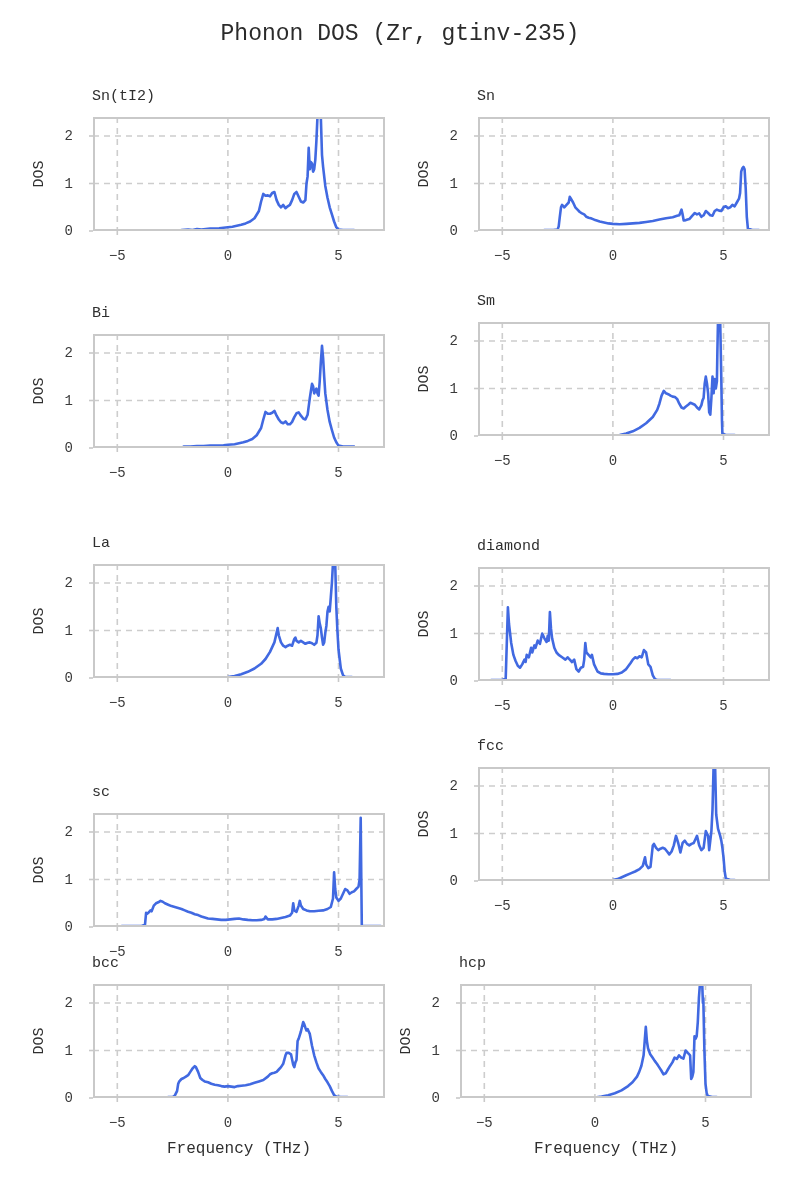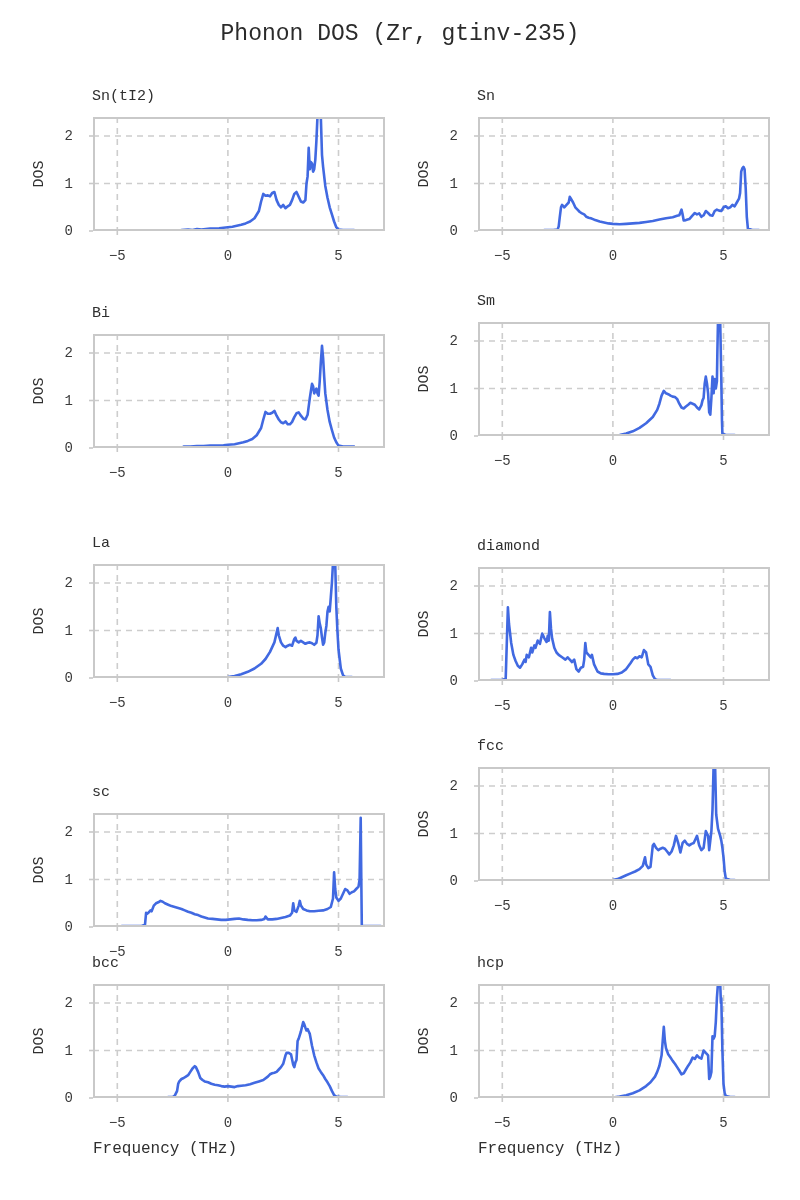--- a/index.html
+++ b/index.html
@@ -14,21 +14,21 @@
   .axes{position:absolute;width:292px;height:114px;}
   .axes svg{position:absolute;left:0;top:0;overflow:visible;display:block;}
   .sp-title{position:absolute;top:-29px;left:-1px;font-size:15px;color:#2f2f2f;white-space:nowrap;text-align:right;}
   .ylab{
     position:absolute;left:-54px;top:50%;
     transform:translate(-50%,-50%) rotate(-90deg);
     font-size:15px;color:#2f2f2f;white-space:nowrap;
   }
   .xtick{position:absolute;top:131px;transform:translateX(-50%);font-size:14px;color:#3a3a3a;}
   .ytick{position:absolute;left:-20px;transform:translate(-100%,-50%);font-size:14px;color:#3a3a3a;}
-  .xlab{position:absolute;top:156px;left:0;width:100%;font-size:16px;color:#2f2f2f;}
+  .xlab{position:absolute;top:156px;left:0;width:100%;text-align:center;font-size:16px;color:#2f2f2f;}
   .grid{stroke:#cdcdcd;stroke-width:1.6;stroke-dasharray:6 5;fill:none;}
   .tickmark{stroke:#c9c9c9;stroke-width:1.6;}
   .spine{fill:none;stroke:#c9c9c9;stroke-width:2;}
   .curve{fill:none;stroke:#4169e1;stroke-width:2.6;stroke-linejoin:round;stroke-linecap:round;}
 </style>
 </head>
 <body>
 
 <div class="fig">
   <div class="suptitle">Phonon DOS (Zr, gtinv-235)</div>
@@ -333,21 +333,21 @@
           <rect class="spine" x="1" y="1" width="290" height="112"></rect>
         </svg>
         <div class="xtick" style="left: 24.3px;">−5</div>
         <div class="xtick" style="left: 134.9px;">0</div>
         <div class="xtick" style="left: 245.5px;">5</div>
         <div class="ytick" style="top: 114px;">0</div>
         <div class="ytick" style="top: 66.5px;">1</div>
         <div class="ytick" style="top: 19px;">2</div>
         <div class="xlab">Frequency (THz)</div>
       </div>
-      <div class="axes" style="left: 478px; top: 984px;">
+      <div class="axes" style="left: 460px; top: 984px;">
         <div class="sp-title">hcp</div>
         <div class="ylab">DOS</div>
         <svg width="292" height="114" viewBox="0 0 292 114">
           <g>
             <line class="grid" x1="24.3" y1="0" x2="24.3" y2="114"></line>
             <line class="grid" x1="134.9" y1="0" x2="134.9" y2="114"></line>
             <line class="grid" x1="245.5" y1="0" x2="245.5" y2="114"></line>
             <line class="grid" x1="0" y1="66.5" x2="292" y2="66.5"></line>
             <line class="grid" x1="0" y1="19.0" x2="292" y2="19.0"></line>
           </g>

